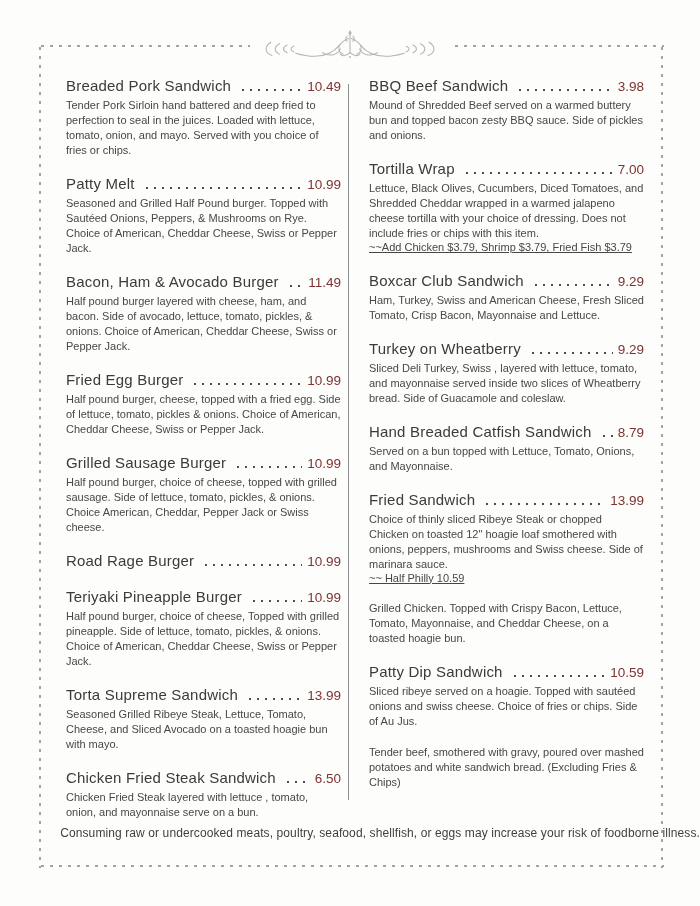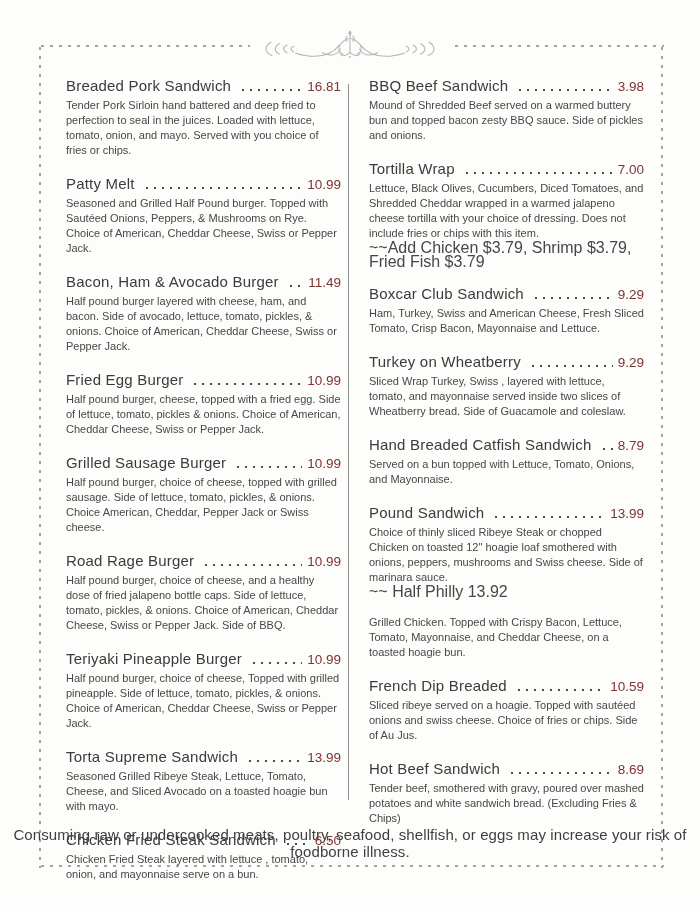--- a/index.html
+++ b/index.html
@@ -64,26 +64,26 @@
     background-position:left calc(100% - 4px);
     min-width:12px;
   }
   .item-price{
     font-size:13.5px;line-height:19px;color:#7d3333;white-space:nowrap;
   }
   .item-desc{
     margin:2px 0 0 0;font-size:11px;line-height:15px;color:#474747;
   }
   .item-note{
-    margin:0;font-size:16px;line-height:13.6px;color:#474747;
+    margin:0;font-size:11px;line-height:13.6px;color:#474747;text-decoration:underline;
   }
 
   .footer{
     position:absolute;left:0;top:826px;width:100%;z-index:2;
-    text-align:center;font-size:15px;color:#3f3f3f;letter-spacing:.1px;
+    text-align:right;font-size:12px;color:#3f3f3f;letter-spacing:.1px;
   }
 </style>
 </head>
 <body>
 
 <div class="page">
 
   <div class="b-edge b-h b-top"></div>
   <div class="b-edge b-h b-bottom"></div>
   <div class="b-edge b-v b-left"></div>
@@ -116,21 +116,21 @@
   </div>
 
   <div class="divider"></div>
 
   <div class="content">
     <div class="column">
   <div class="menu-item">
     <div class="item-header">
       <span class="item-name">Breaded Pork Sandwich</span>
       <span class="leader"></span>
-      <span class="item-price">16.81</span>
+      <span class="item-price">10.49</span>
     </div>
     <p class="item-desc">Tender Pork Sirloin hand battered and deep fried to perfection to seal in the juices. Loaded with lettuce, tomato, onion, and mayo. Served with you choice of fries or chips.</p>
 
   </div>
 
   <div class="menu-item">
     <div class="item-header">
       <span class="item-name">Patty Melt</span>
       <span class="leader"></span>
       <span class="item-price">10.99</span>
@@ -168,21 +168,20 @@
     <p class="item-desc">Half pound burger, choice of cheese, topped with grilled sausage. Side of lettuce, tomato, pickles, &amp; onions. Choice American, Cheddar, Pepper Jack or Swiss cheese.</p>
 
   </div>
 
   <div class="menu-item">
     <div class="item-header">
       <span class="item-name">Road Rage Burger</span>
       <span class="leader"></span>
       <span class="item-price">10.99</span>
     </div>
-    <p class="item-desc">Half pound burger, choice of cheese, and a healthy dose of fried jalapeno bottle caps. Side of lettuce, tomato, pickles, &amp; onions. Choice of American, Cheddar Cheese, Swiss or Pepper Jack. Side of BBQ.</p>
 
   </div>
 
   <div class="menu-item">
     <div class="item-header">
       <span class="item-name">Teriyaki Pineapple Burger</span>
       <span class="leader"></span>
       <span class="item-price">10.99</span>
     </div>
     <p class="item-desc">Half pound burger, choice of cheese, Topped with grilled pineapple. Side of lettuce, tomato, pickles, &amp; onions. Choice of American, Cheddar Cheese, Swiss or Pepper Jack.</p>
@@ -239,65 +238,60 @@
     <p class="item-desc">Ham, Turkey, Swiss and American Cheese, Fresh Sliced Tomato, Crisp Bacon, Mayonnaise and Lettuce.</p>
 
   </div>
 
   <div class="menu-item">
     <div class="item-header">
       <span class="item-name">Turkey on Wheatberry</span>
       <span class="leader"></span>
       <span class="item-price">9.29</span>
     </div>
-    <p class="item-desc">Sliced Wrap Turkey, Swiss , layered with lettuce, tomato, and mayonnaise served inside two slices of Wheatberry bread. Side of Guacamole and coleslaw.</p>
+    <p class="item-desc">Sliced Deli Turkey, Swiss , layered with lettuce, tomato, and mayonnaise served inside two slices of Wheatberry bread. Side of Guacamole and coleslaw.</p>
 
   </div>
 
   <div class="menu-item">
     <div class="item-header">
       <span class="item-name">Hand Breaded Catfish Sandwich</span>
       <span class="leader"></span>
       <span class="item-price">8.79</span>
     </div>
     <p class="item-desc">Served on a bun topped with Lettuce, Tomato, Onions, and Mayonnaise.</p>
 
   </div>
 
   <div class="menu-item">
     <div class="item-header">
-      <span class="item-name">Pound Sandwich</span>
+      <span class="item-name">Fried Sandwich</span>
       <span class="leader"></span>
       <span class="item-price">13.99</span>
     </div>
     <p class="item-desc">Choice of thinly sliced Ribeye Steak or chopped Chicken on toasted 12" hoagie loaf smothered with onions, peppers, mushrooms and Swiss cheese. Side of marinara sauce.</p>
-    <p class="item-note">~~ Half Philly 13.92</p>
+    <p class="item-note">~~ Half Philly 10.59</p>
   </div>
 
   <div class="menu-item">
     <p class="item-desc">Grilled Chicken. Topped with Crispy Bacon, Lettuce, Tomato, Mayonnaise, and Cheddar Cheese, on a toasted hoagie bun.</p>
 
   </div>
 
   <div class="menu-item">
     <div class="item-header">
-      <span class="item-name">French Dip Breaded</span>
+      <span class="item-name">Patty Dip Sandwich</span>
       <span class="leader"></span>
       <span class="item-price">10.59</span>
     </div>
     <p class="item-desc">Sliced ribeye served on a hoagie. Topped with sautéed onions and swiss cheese. Choice of fries or chips. Side of Au Jus.</p>
 
   </div>
 
   <div class="menu-item">
-    <div class="item-header">
-      <span class="item-name">Hot Beef Sandwich</span>
-      <span class="leader"></span>
-      <span class="item-price">8.69</span>
-    </div>
     <p class="item-desc">Tender beef, smothered with gravy, poured over mashed potatoes and white sandwich bread. (Excluding Fries &amp; Chips)</p>
 
   </div>
 </div>
   </div>
 
   <div class="footer">Consuming raw or undercooked meats, poultry, seafood, shellfish, or eggs may increase your risk of foodborne illness.</div>
 
 </div>
 

